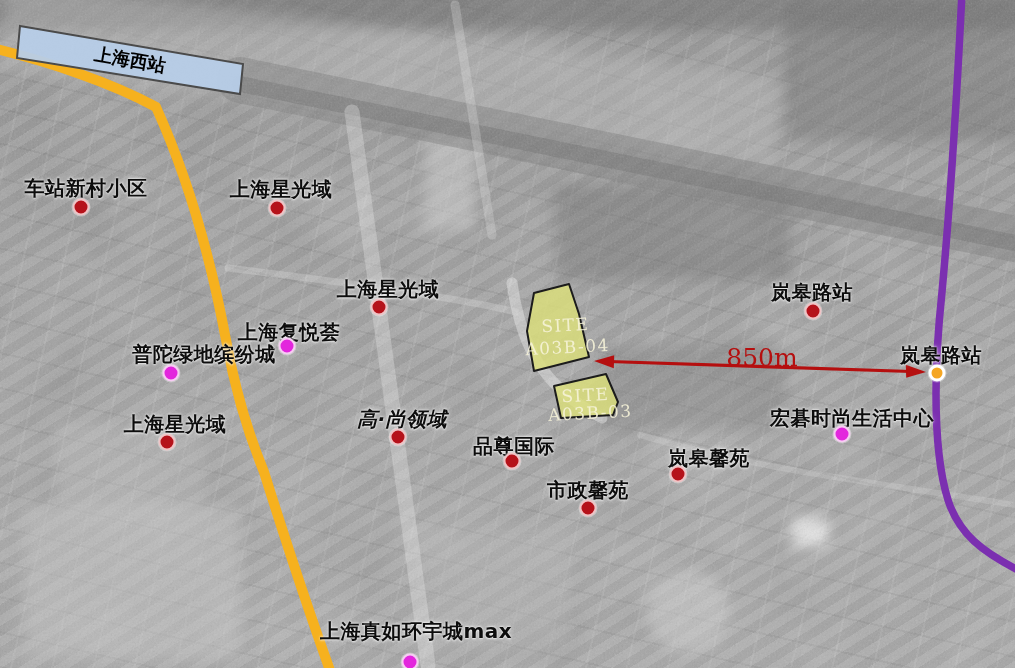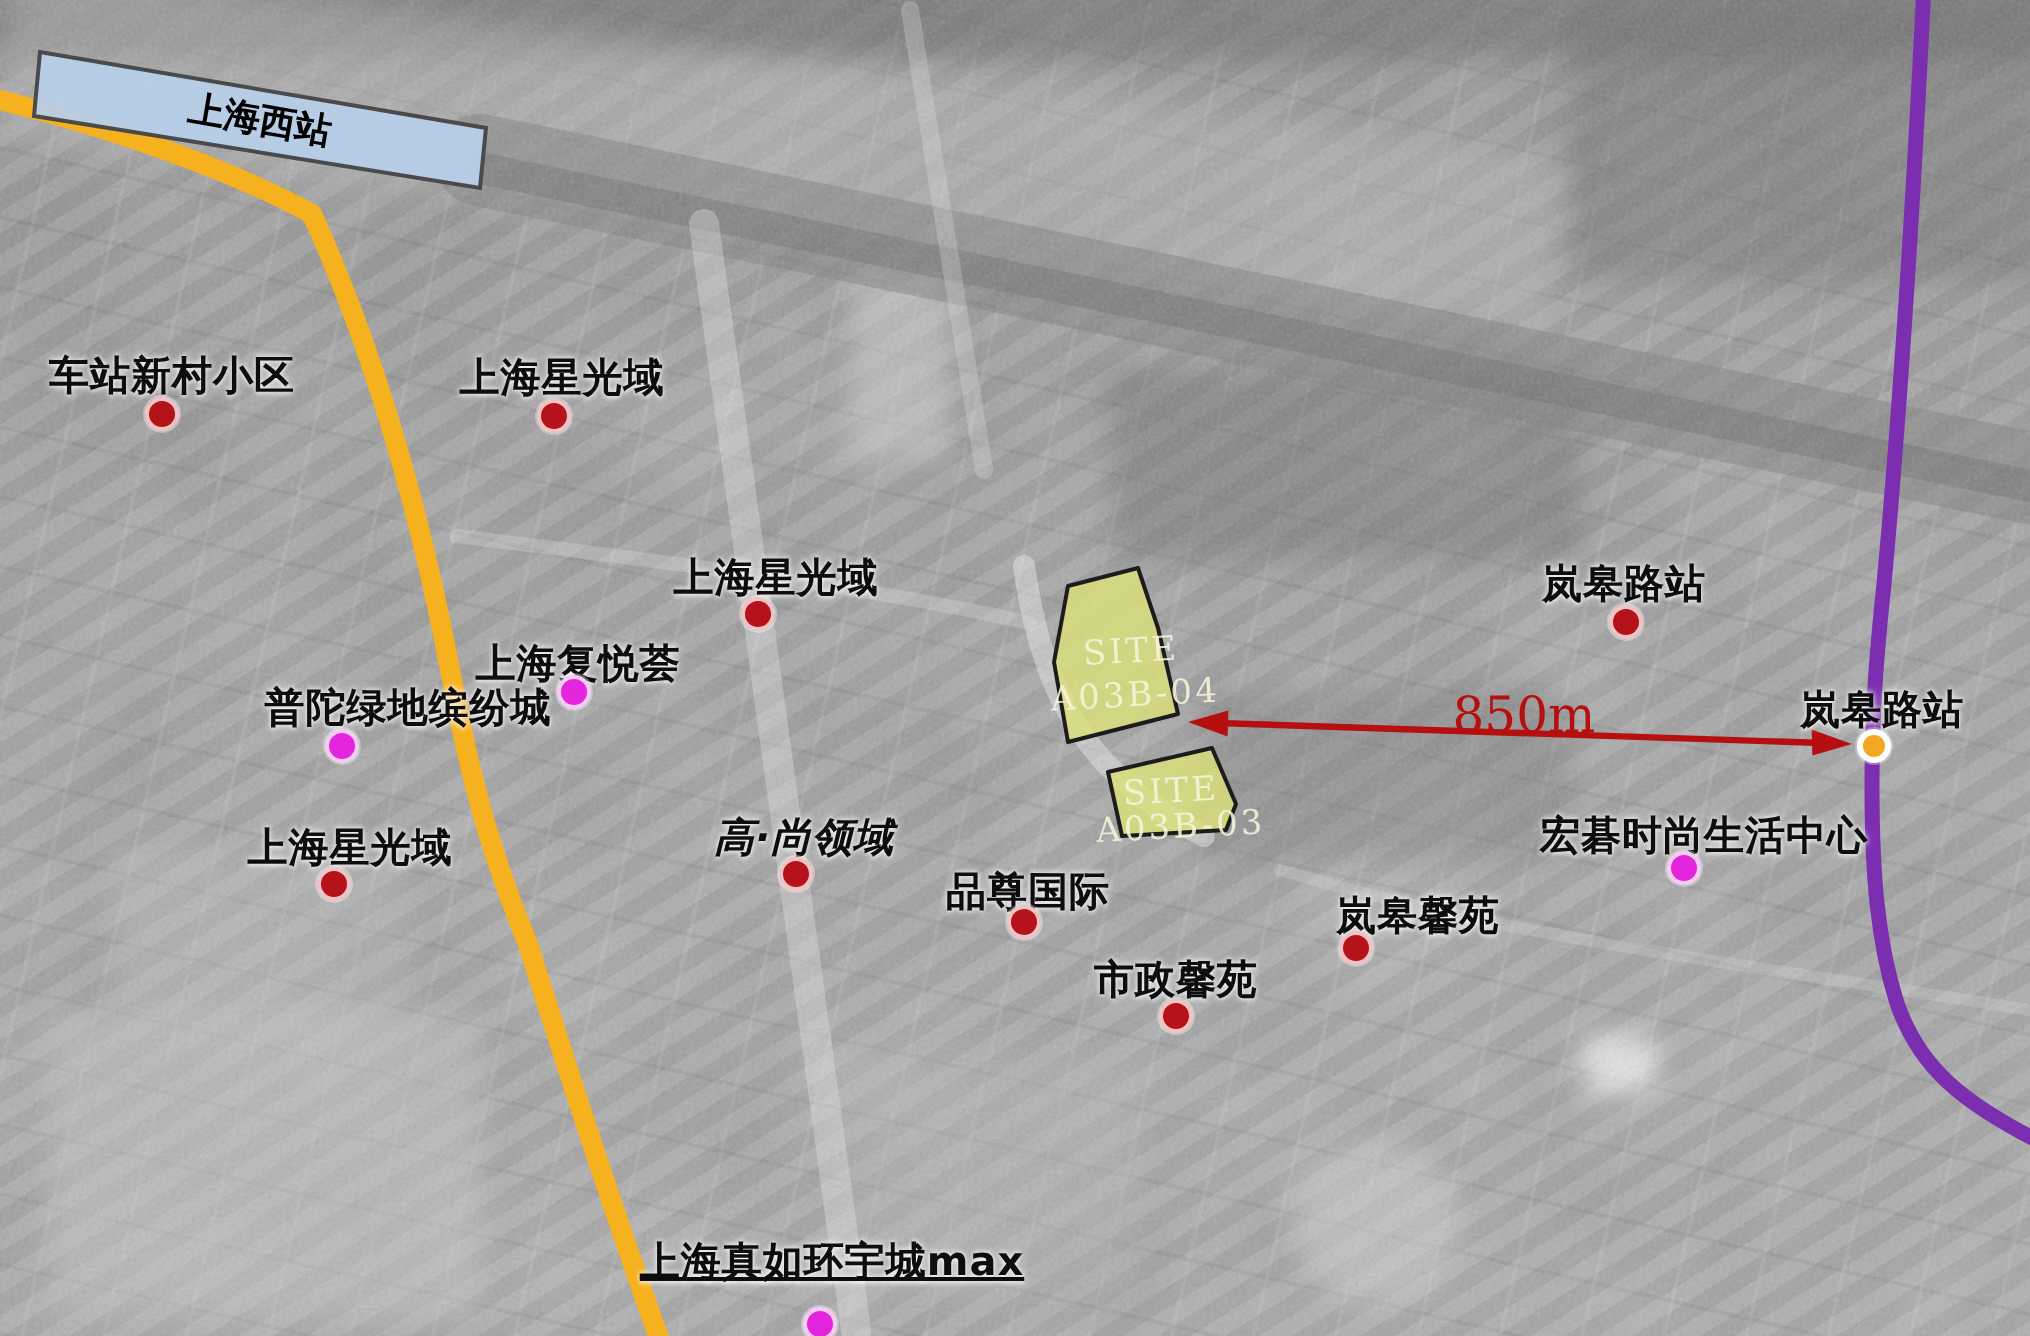--- a/index.html
+++ b/index.html
@@ -171,21 +171,21 @@
       <div class="marker-label" style="left: 812px; top: 292px;">岚皋路站</div>
       <div class="marker-dot dot-red" style="left: 813px; top: 311px;"></div>
     </div>
 
     <div class="marker">
       <div class="marker-label" style="left: 852px; top: 418px;">宏碁时尚生活中心</div>
       <div class="marker-dot dot-magenta" style="left: 842px; top: 434px;"></div>
     </div>
 
     <div class="marker">
-      <div class="marker-label" style="left: 416px; top: 631px; text-decoration: underline;">上海真如环宇城max</div>
+      <div class="marker-label" style="left: 416px; top: 631px;">上海真如环宇城max</div>
       <div class="marker-dot dot-magenta" style="left: 410px; top: 662px;"></div>
     </div>
 
     <div class="marker">
       <div class="marker-label" style="left: 941px; top: 355px;">岚皋路站</div>
       <div class="marker-dot dot-station" style="left: 937px; top: 373px;"></div>
     </div>
   </div>
 
 </div>

